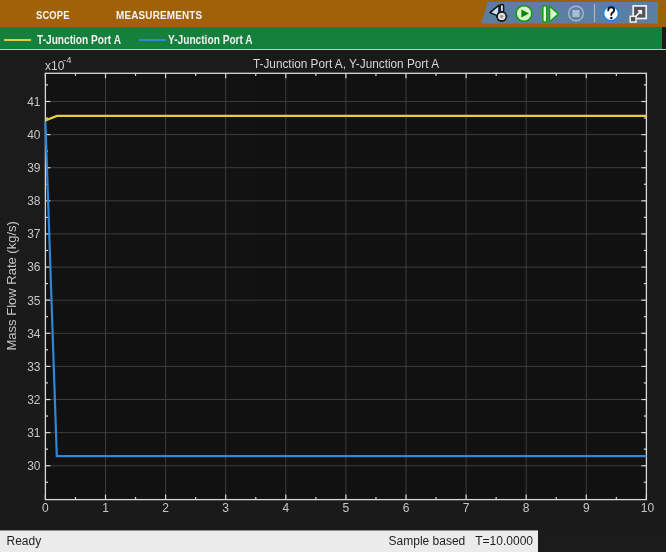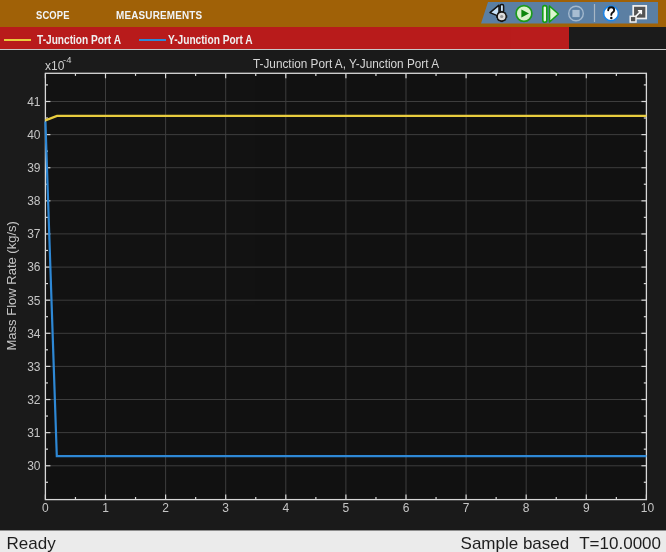--- a/index.html
+++ b/index.html
@@ -5,28 +5,28 @@
   html,body{margin:0;padding:0;}
   body{width:666px;height:552px;position:relative;overflow:hidden;transform:translateZ(0);
        font-family:"Liberation Sans", sans-serif;background:#1b1b1b;}
   #topbar{position:absolute;left:0;top:0;width:666px;height:27px;background:#a16207;opacity:0.999;will-change:transform;padding-left:24px;}
   .tab{position:absolute;top:0;height:27px;line-height:31px;color:#edf3f9;font-size:11.5px;
        font-weight:bold;letter-spacing:0.2px;transform-origin:left center;color:#f2f6fa;}
   #tab1{left:35.7px;transform:scaleX(0.8167);}
   #tab2{left:116.4px;transform:scaleX(0.8617);}
   #toolpanel{position:absolute;top:2px;left:480px;width:178px;height:21.5px;background:#5c80a4;
        clip-path:polygon(8px 0, 178px 0, 178px 21.5px, 1px 21.5px);}
-  #legendrow{position:absolute;left:0;top:27px;width:569px;height:22px;background:#b91c1c;opacity:0.999;will-change:transform;}
+  #legendrow{position:absolute;left:0;top:27px;width:662px;height:22px;background:#15803d;opacity:0.999;will-change:transform;}
   .legtext{position:absolute;top:5.5px;color:#f0f0f0;font-size:12px;font-weight:bold;
        transform-origin:left center;white-space:nowrap;}
   .legline{position:absolute;top:11.5px;height:2px;}
   #sep{position:absolute;left:0;top:49px;width:666px;height:1px;background:#c9c9c9;}
   #plot{position:absolute;left:0;top:50px;opacity:0.999;will-change:transform;}
-  #statusbar{position:absolute;left:0;top:530px;width:666px;height:22px;background:#ececec;opacity:0.999;will-change:transform;
-       border-top:1px solid #8f8f8f;box-sizing:border-box;color:#1f1f1f;font-size:17px;}
+  #statusbar{position:absolute;left:0;top:530px;width:538px;height:22px;background:#ececec;opacity:0.999;will-change:transform;
+       border-top:1px solid #8f8f8f;box-sizing:border-box;color:#1f1f1f;font-size:12px;}
   #ready{position:absolute;left:6.5px;top:3px;}
   #sright{position:absolute;right:5px;top:3px;}
   #sright span{margin-left:10px;margin-top:45px;}
 </style>
 </head>
 <body>
 <div id="topbar">
   <div id="tab1" class="tab">SCOPE</div>
   <div id="tab2" class="tab">MEASUREMENTS</div>
   <div id="toolpanel"></div>

